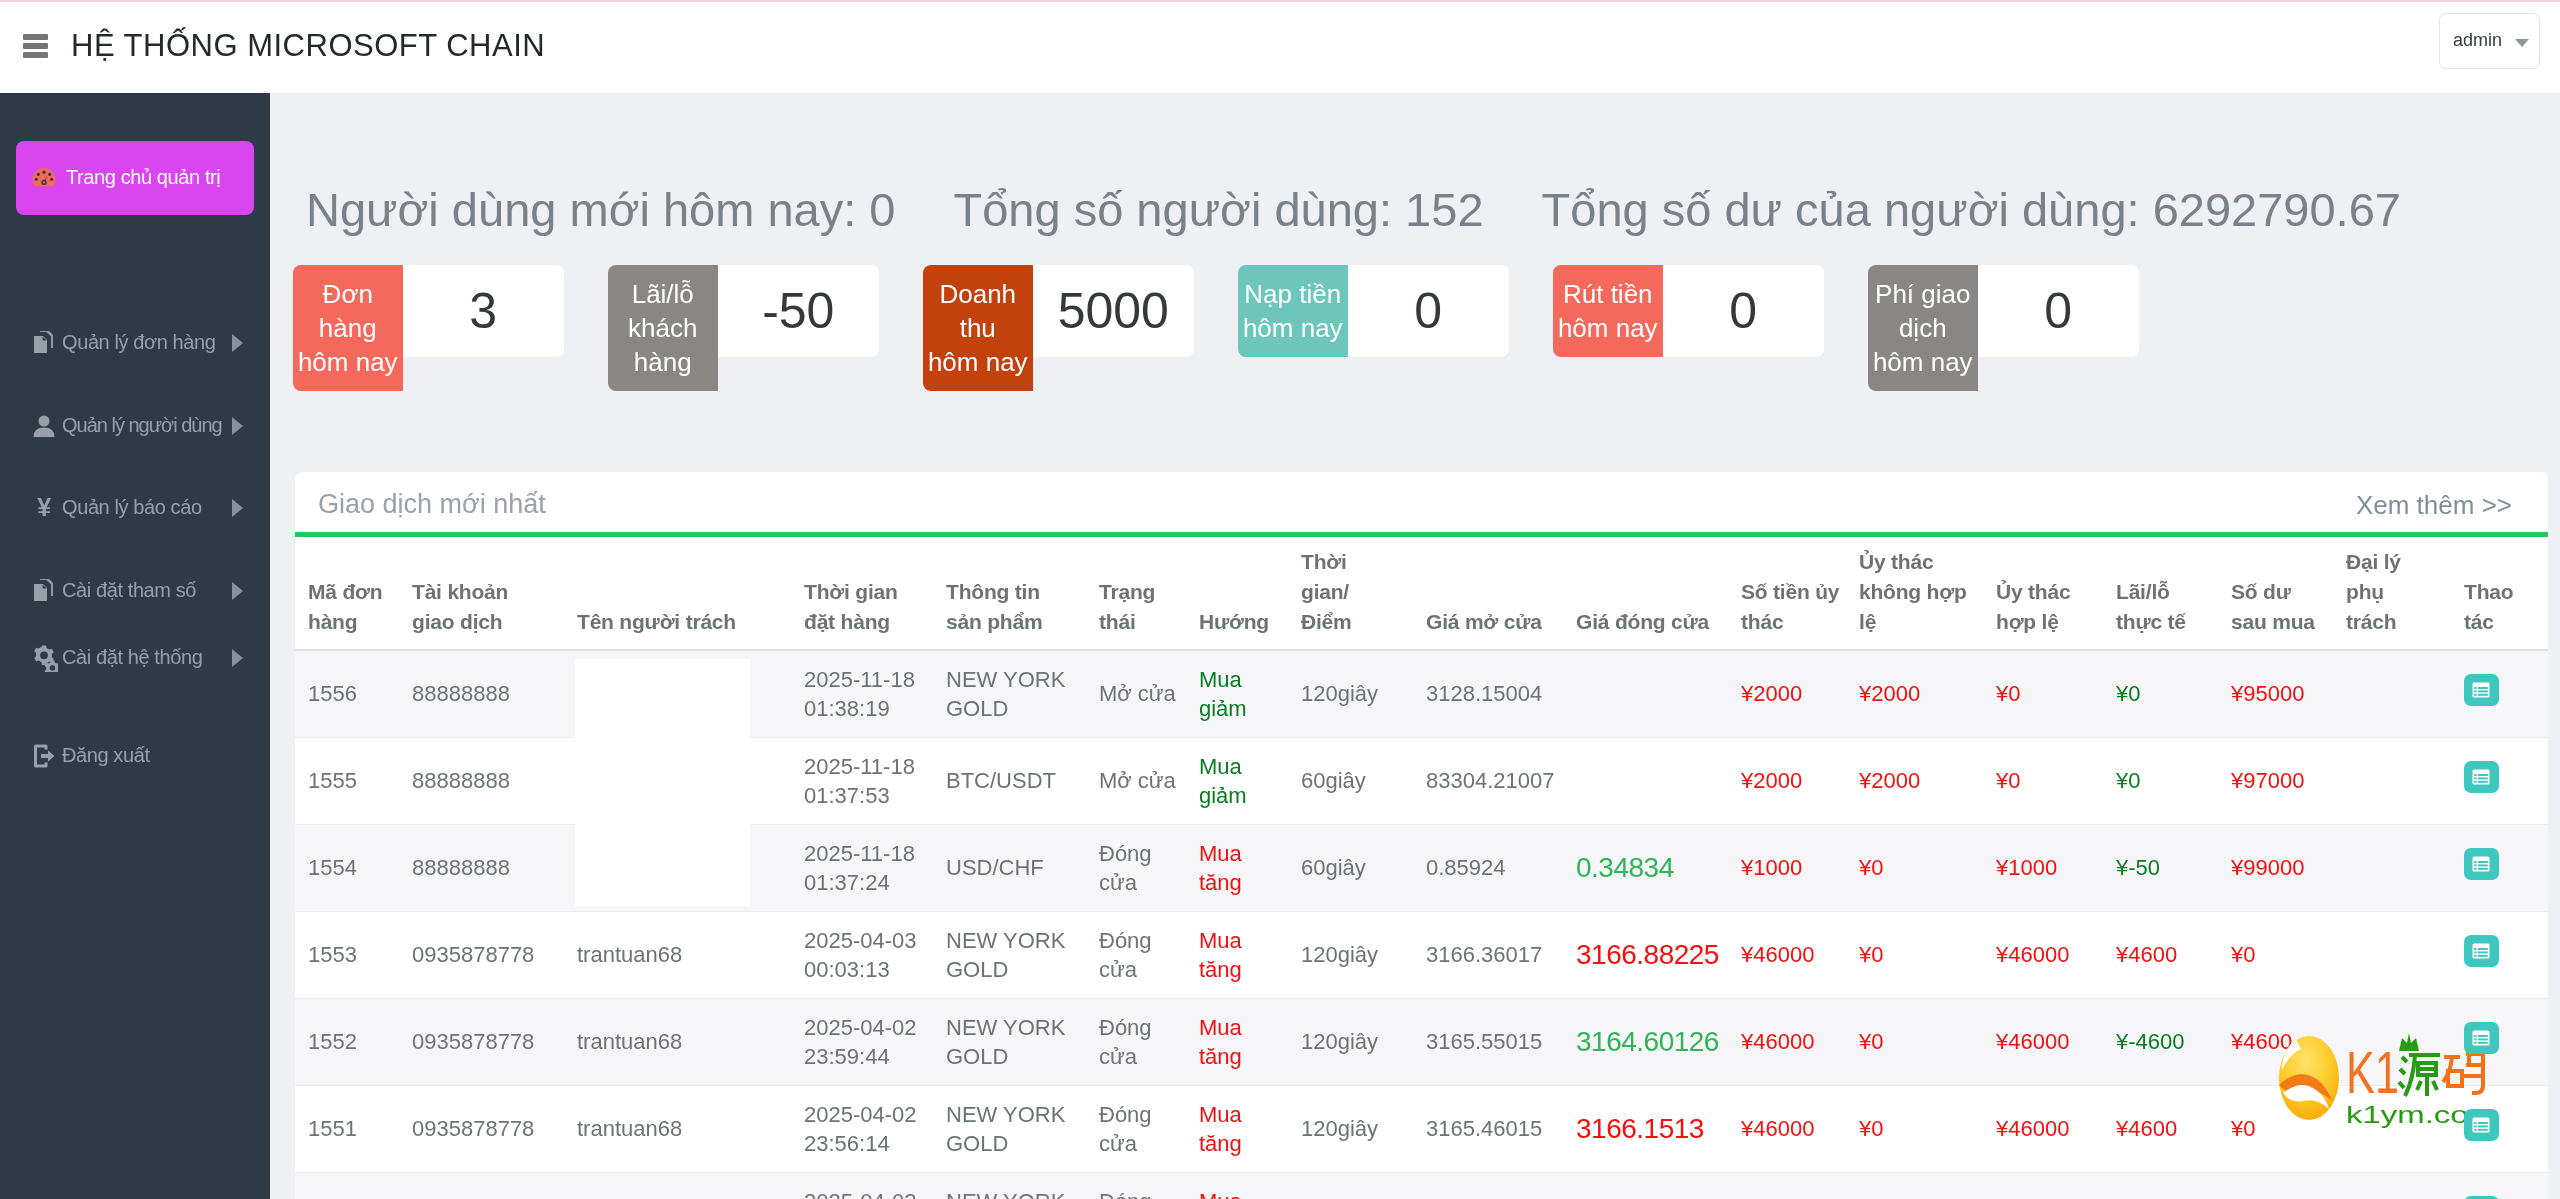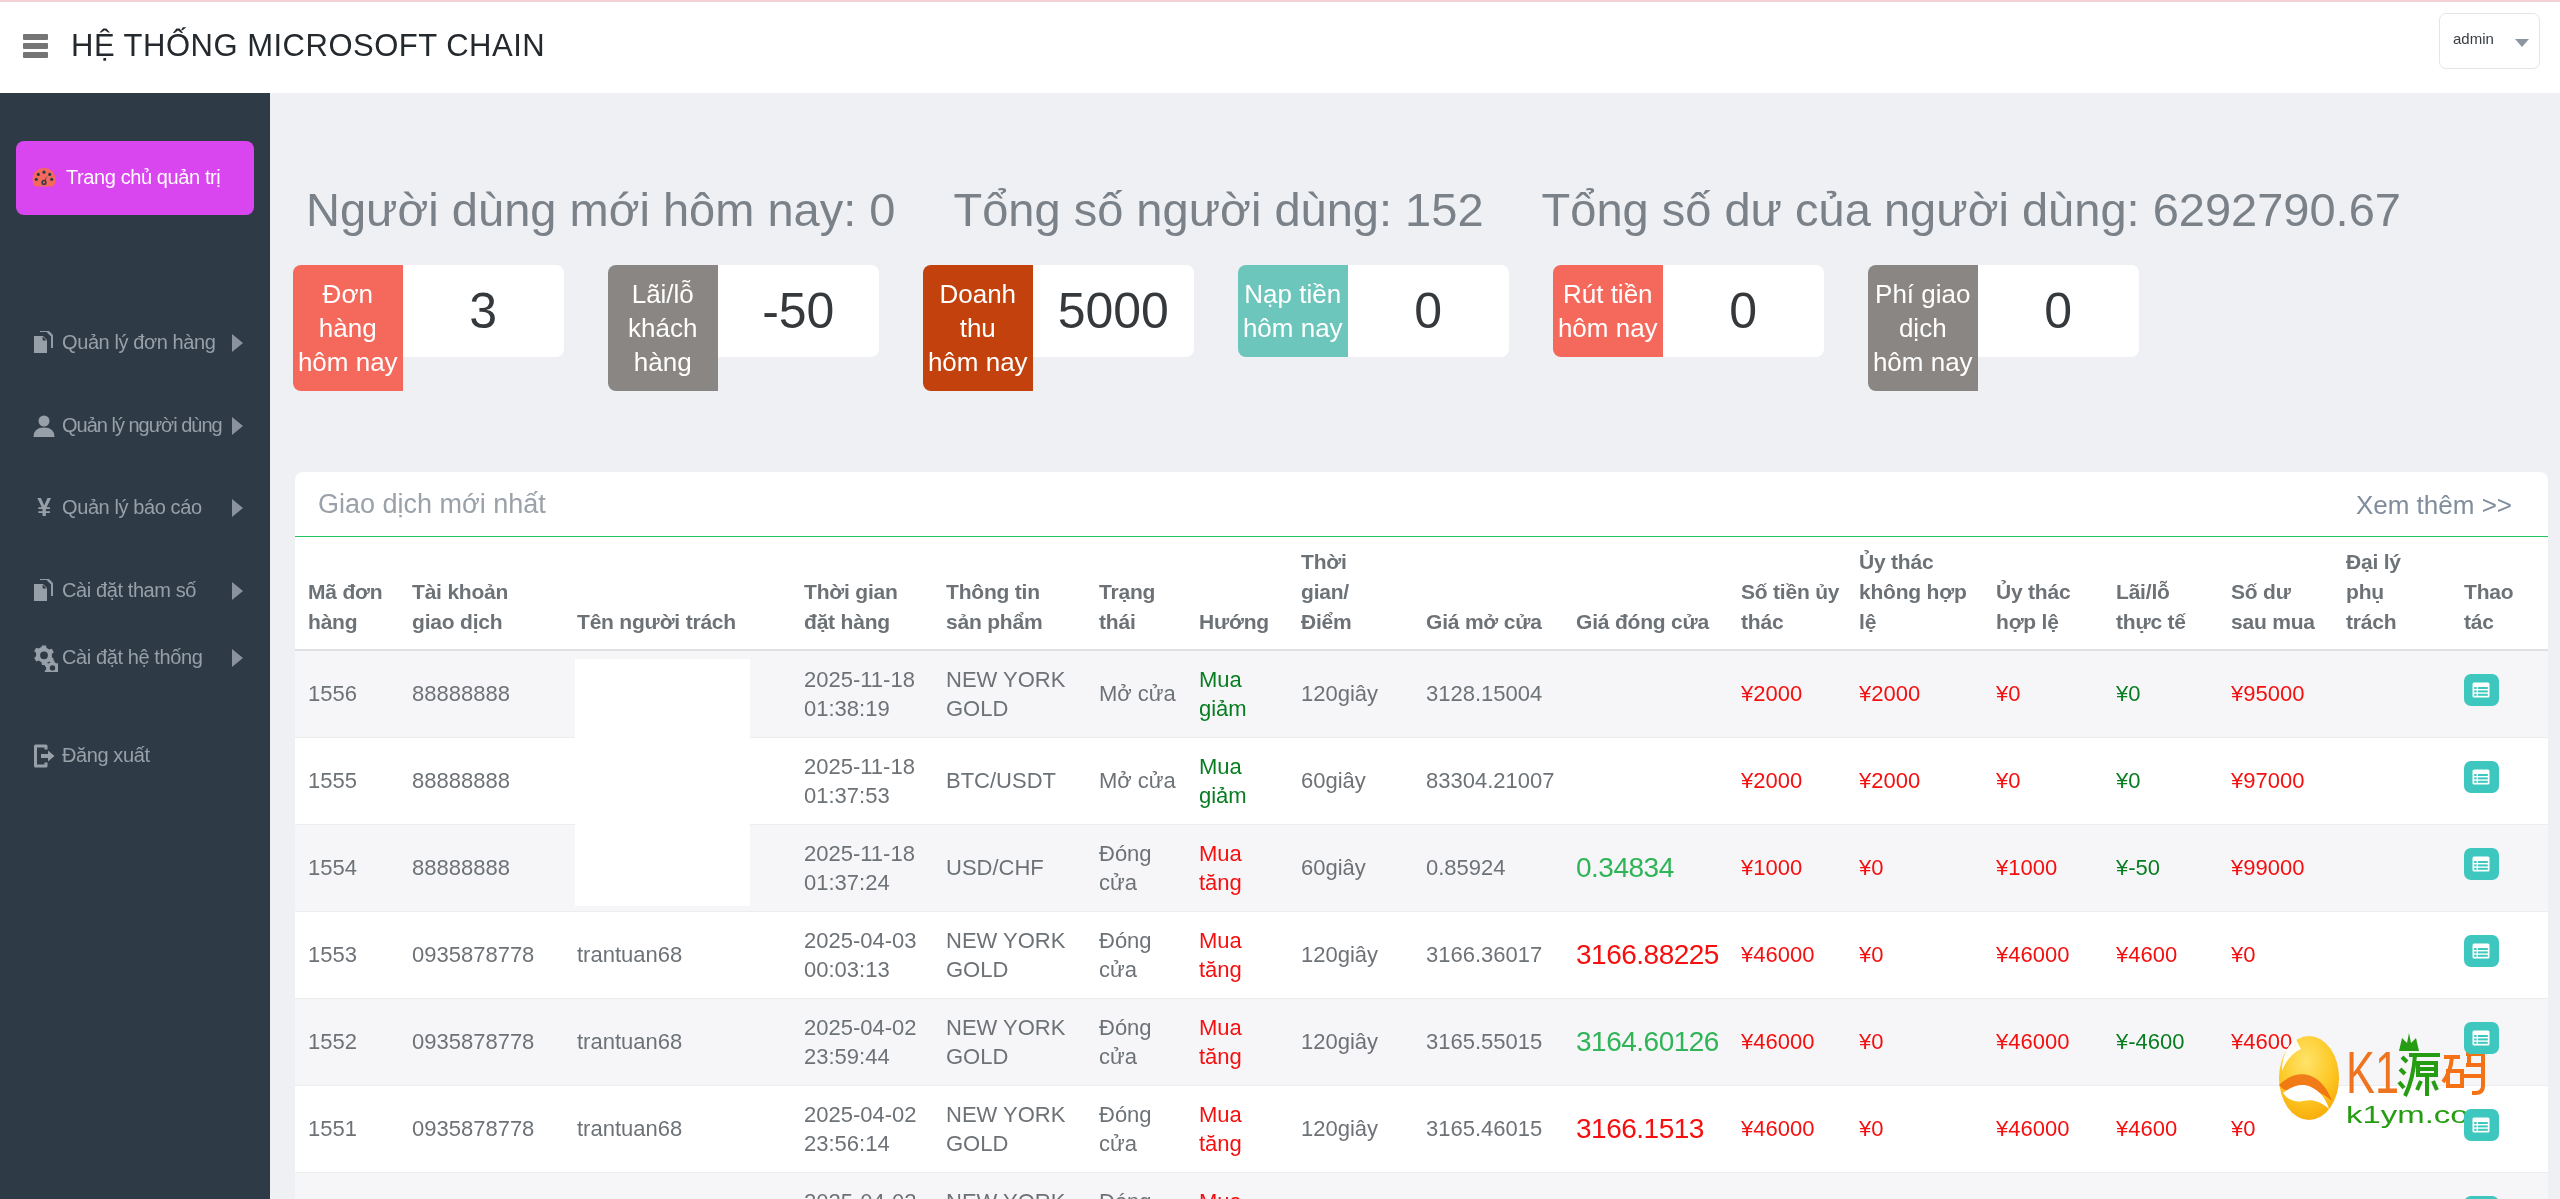--- a/index.html
+++ b/index.html
@@ -7,21 +7,21 @@
 html,body { width:2560px; height:1199px; overflow:hidden; font-family:"Liberation Sans", sans-serif; background:#eef0f4; }
 #page { position:relative; width:2560px; height:1199px; }
 
 
 #topstrip { position:absolute; left:0; top:0; width:2560px; height:2px; background:#f2d2d5; z-index:10; }
 #topbar { position:absolute; left:0; top:0; width:2560px; height:93px; background:#ffffff; z-index:5; }
 #burger { position:absolute; left:23px; top:34px; width:25px; height:26px; }
 #burger span { display:block; width:25px; height:6px; background:#757575; margin-bottom:3px; border-radius:1px; }
 #brand { position:absolute; left:71px; top:28px; font-size:31px; color:#24292e; letter-spacing:0.5px; }
 #adminbox { position:absolute; left:2439px; top:13px; width:101px; height:56px; border:1px solid #e2e5e9; border-radius:7px; background:#fff; }
-#adminbox .t { position:absolute; left:13px; top:16px; font-size:15px; color:#383d42; }
+#adminbox .t { position:absolute; left:13px; top:16px; font-size:18px; color:#383d42; }
 #adminbox .caret { position:absolute; right:10px; top:25px; width:0; height:0; border-left:7px solid transparent; border-right:7px solid transparent; border-top:8px solid #8c96a0; }
 
 
 #sidebar { position:absolute; left:0; top:93px; width:270px; height:1106px; background:#2e3a46; z-index:4; }
 .mi { position:absolute; left:16px; width:238px; height:74px; border-radius:8px; color:#97a0a8; font-size:20px; letter-spacing:-0.4px; }
 .mi .txt { position:absolute; left:46px; top:25px; white-space:nowrap; }
 .mi .ic { position:absolute; left:14px; top:23px; width:28px; height:28px; }
 .mi.active { background:#d946ef; color:#fdfdfd; }
 .mi .arrow { position:absolute; left:216px; top:28px; width:0; height:0; border-top:9px solid transparent; border-bottom:9px solid transparent; border-left:11px solid #8a939d; }
 
@@ -35,21 +35,21 @@
 .card { display:flex; align-items:flex-start; width:271px; margin-right:44px; }
 .card .lbl { min-height:92px; width:136px; border-radius:8px 0 0 8px; color:#fff; font-size:26px; line-height:34px; text-align:center; padding:12px 2px; }
 .card .val { width:202px; height:92px; background:#fff; border-radius:0 8px 8px 0; font-size:50px; color:#36393c; text-align:center; line-height:92px; }
 .lbl.red { background:#f4695c; }
 .lbl.gray { background:#8a8683; }
 .lbl.blue { background:#c2410c; }
 .lbl.teal { background:#6dc6bb; }
 
 
 #panel { position:absolute; left:25px; top:379px; width:2253px; height:860px; background:#fff; border-radius:8px 8px 0 0; }
-#panel-h { position:relative; height:65px; border-bottom:1px solid #22c55e; }
+#panel-h { position:relative; height:65px; border-bottom:5px solid #22c55e; }
 #panel-h .pt { position:absolute; left:23px; top:17px; font-size:27px; color:#9aa1a8; }
 #panel-h .more { position:absolute; right:36px; top:18px; font-size:26px; color:#7f8d9c; }
 
 table { border-collapse:collapse; table-layout:fixed; width:2253px; }
 th { vertical-align:bottom; text-align:left; font-size:21px; line-height:30px; color:#6d7277; padding:10px 4px 12px 13px; border-bottom:2px solid #dee0e3; font-weight:bold; letter-spacing:-0.2px; }
 td { vertical-align:middle; text-align:left; font-size:22px; line-height:29px; color:#6d7277; padding:8px 4px 8px 13px; }
 tr.r { height:87px; }
 tr.r + tr.r td { border-top:1px solid #ebedef; }
 tr.stripe { background:#f6f6f8; }
 .grn { color:#077d20; }

